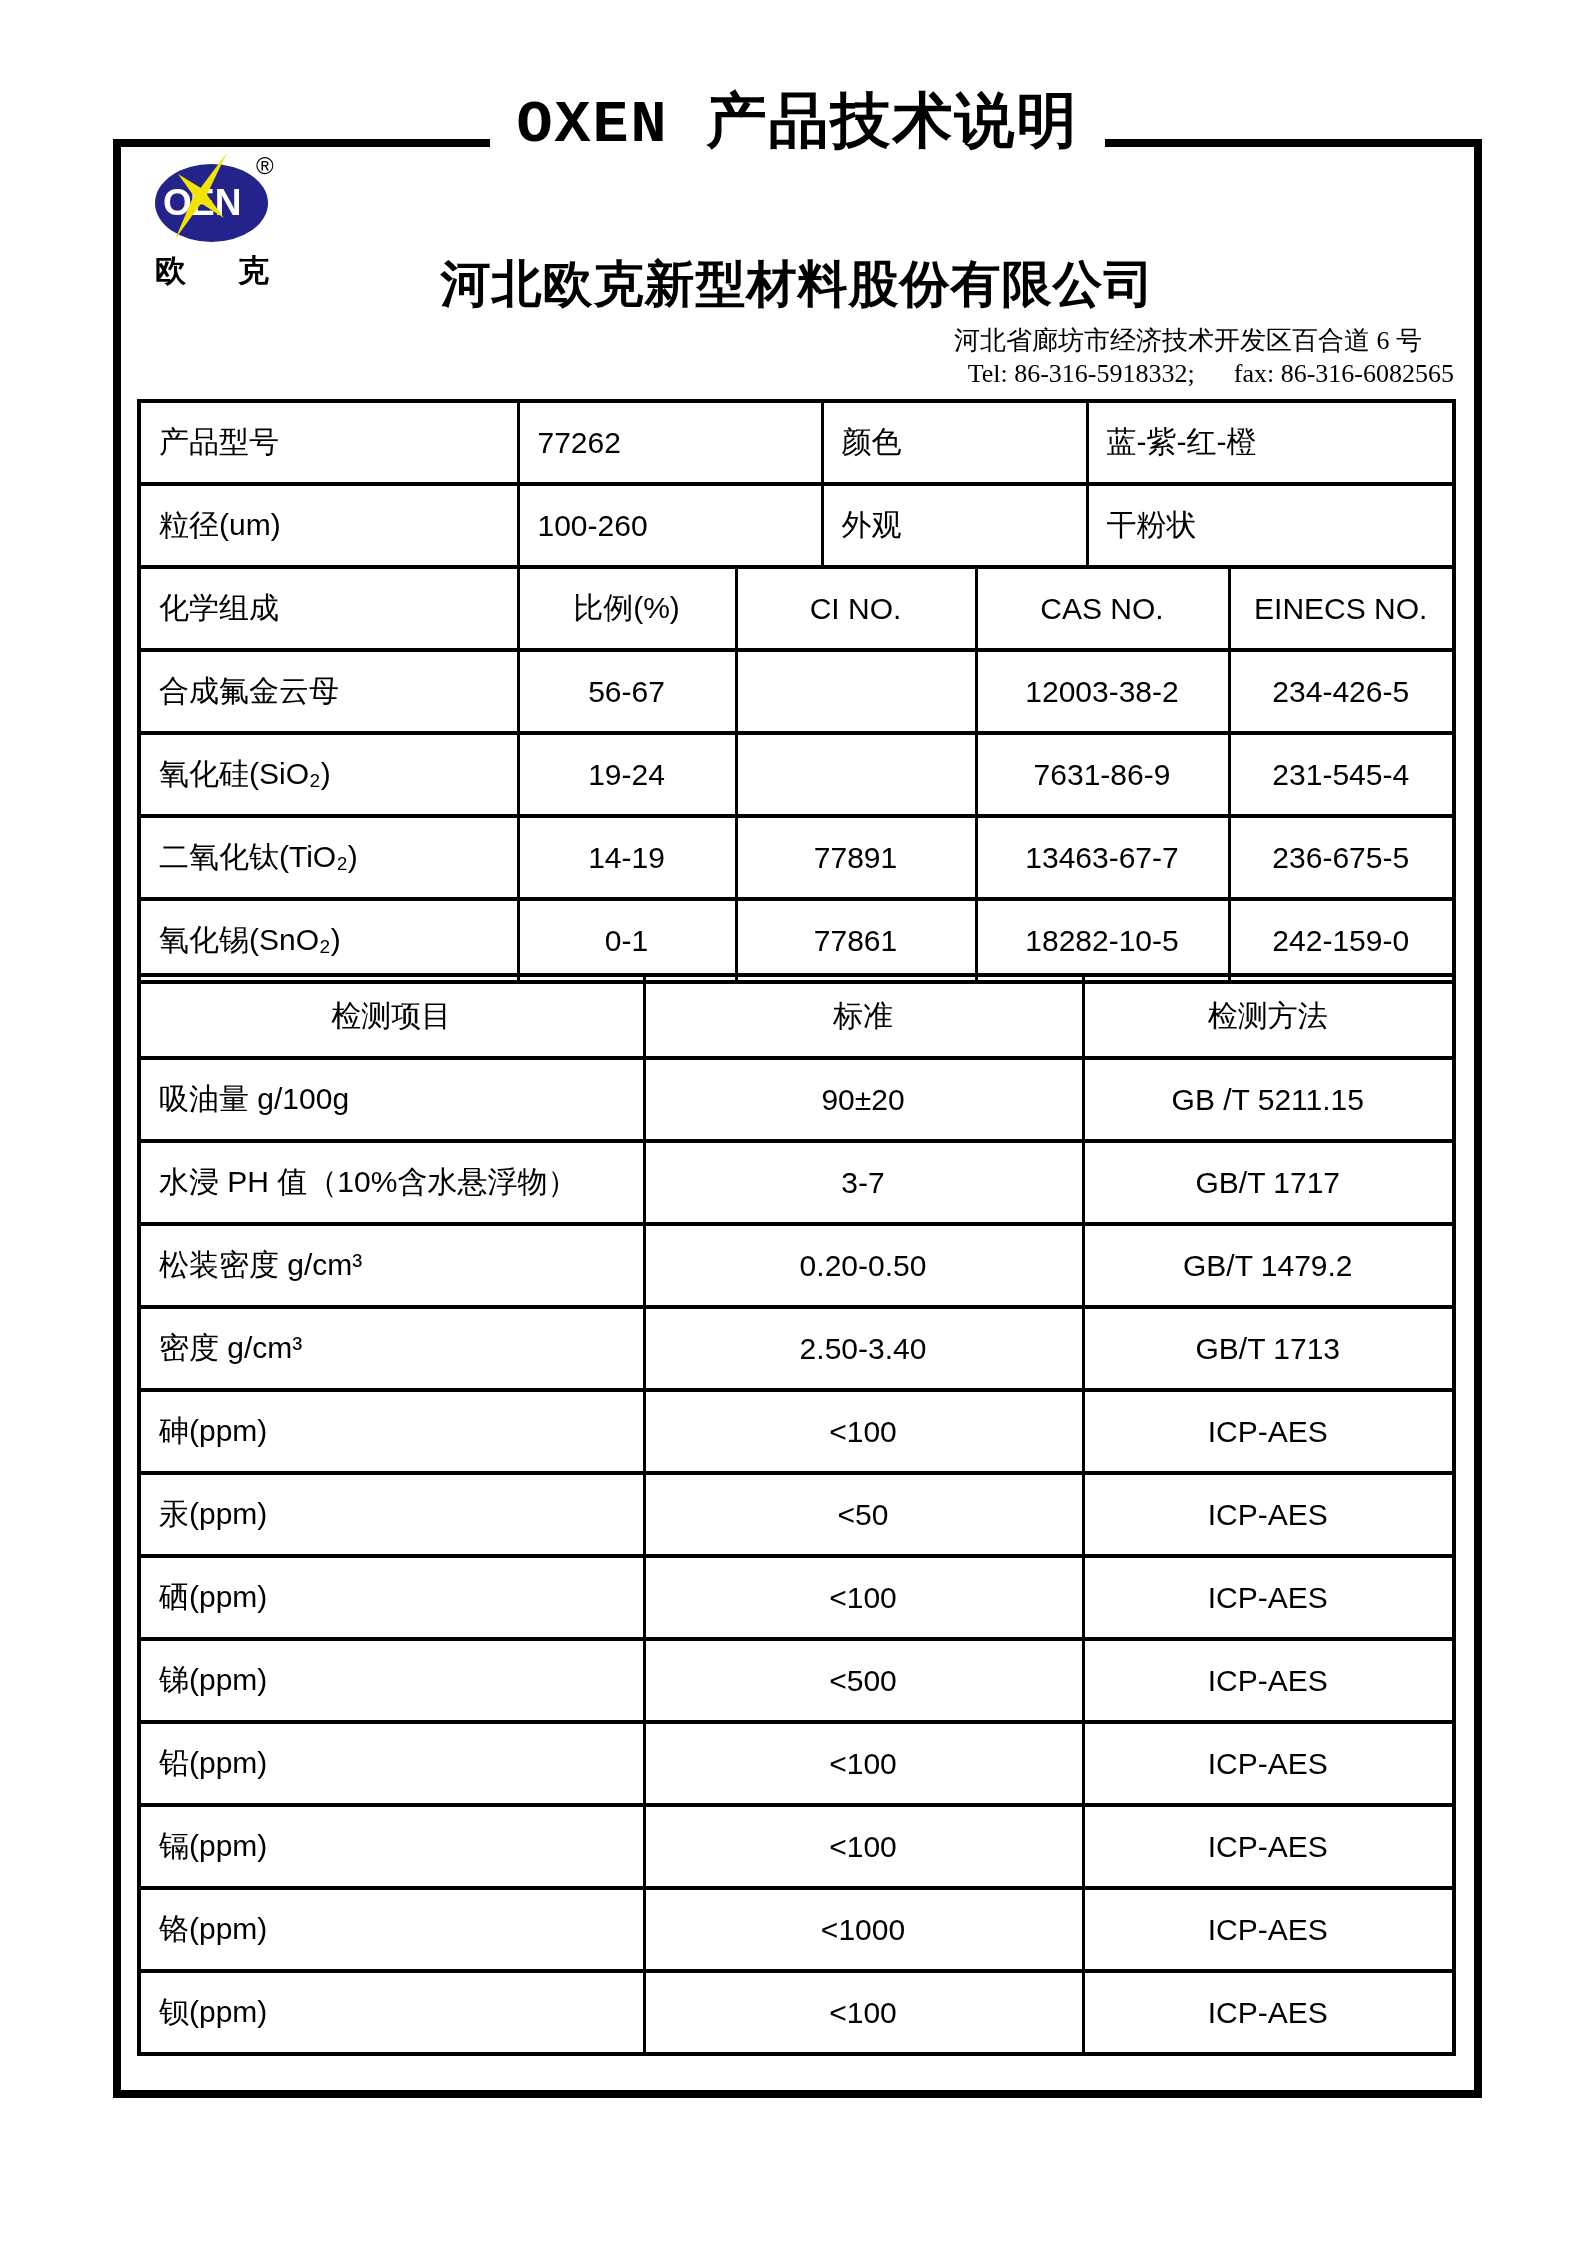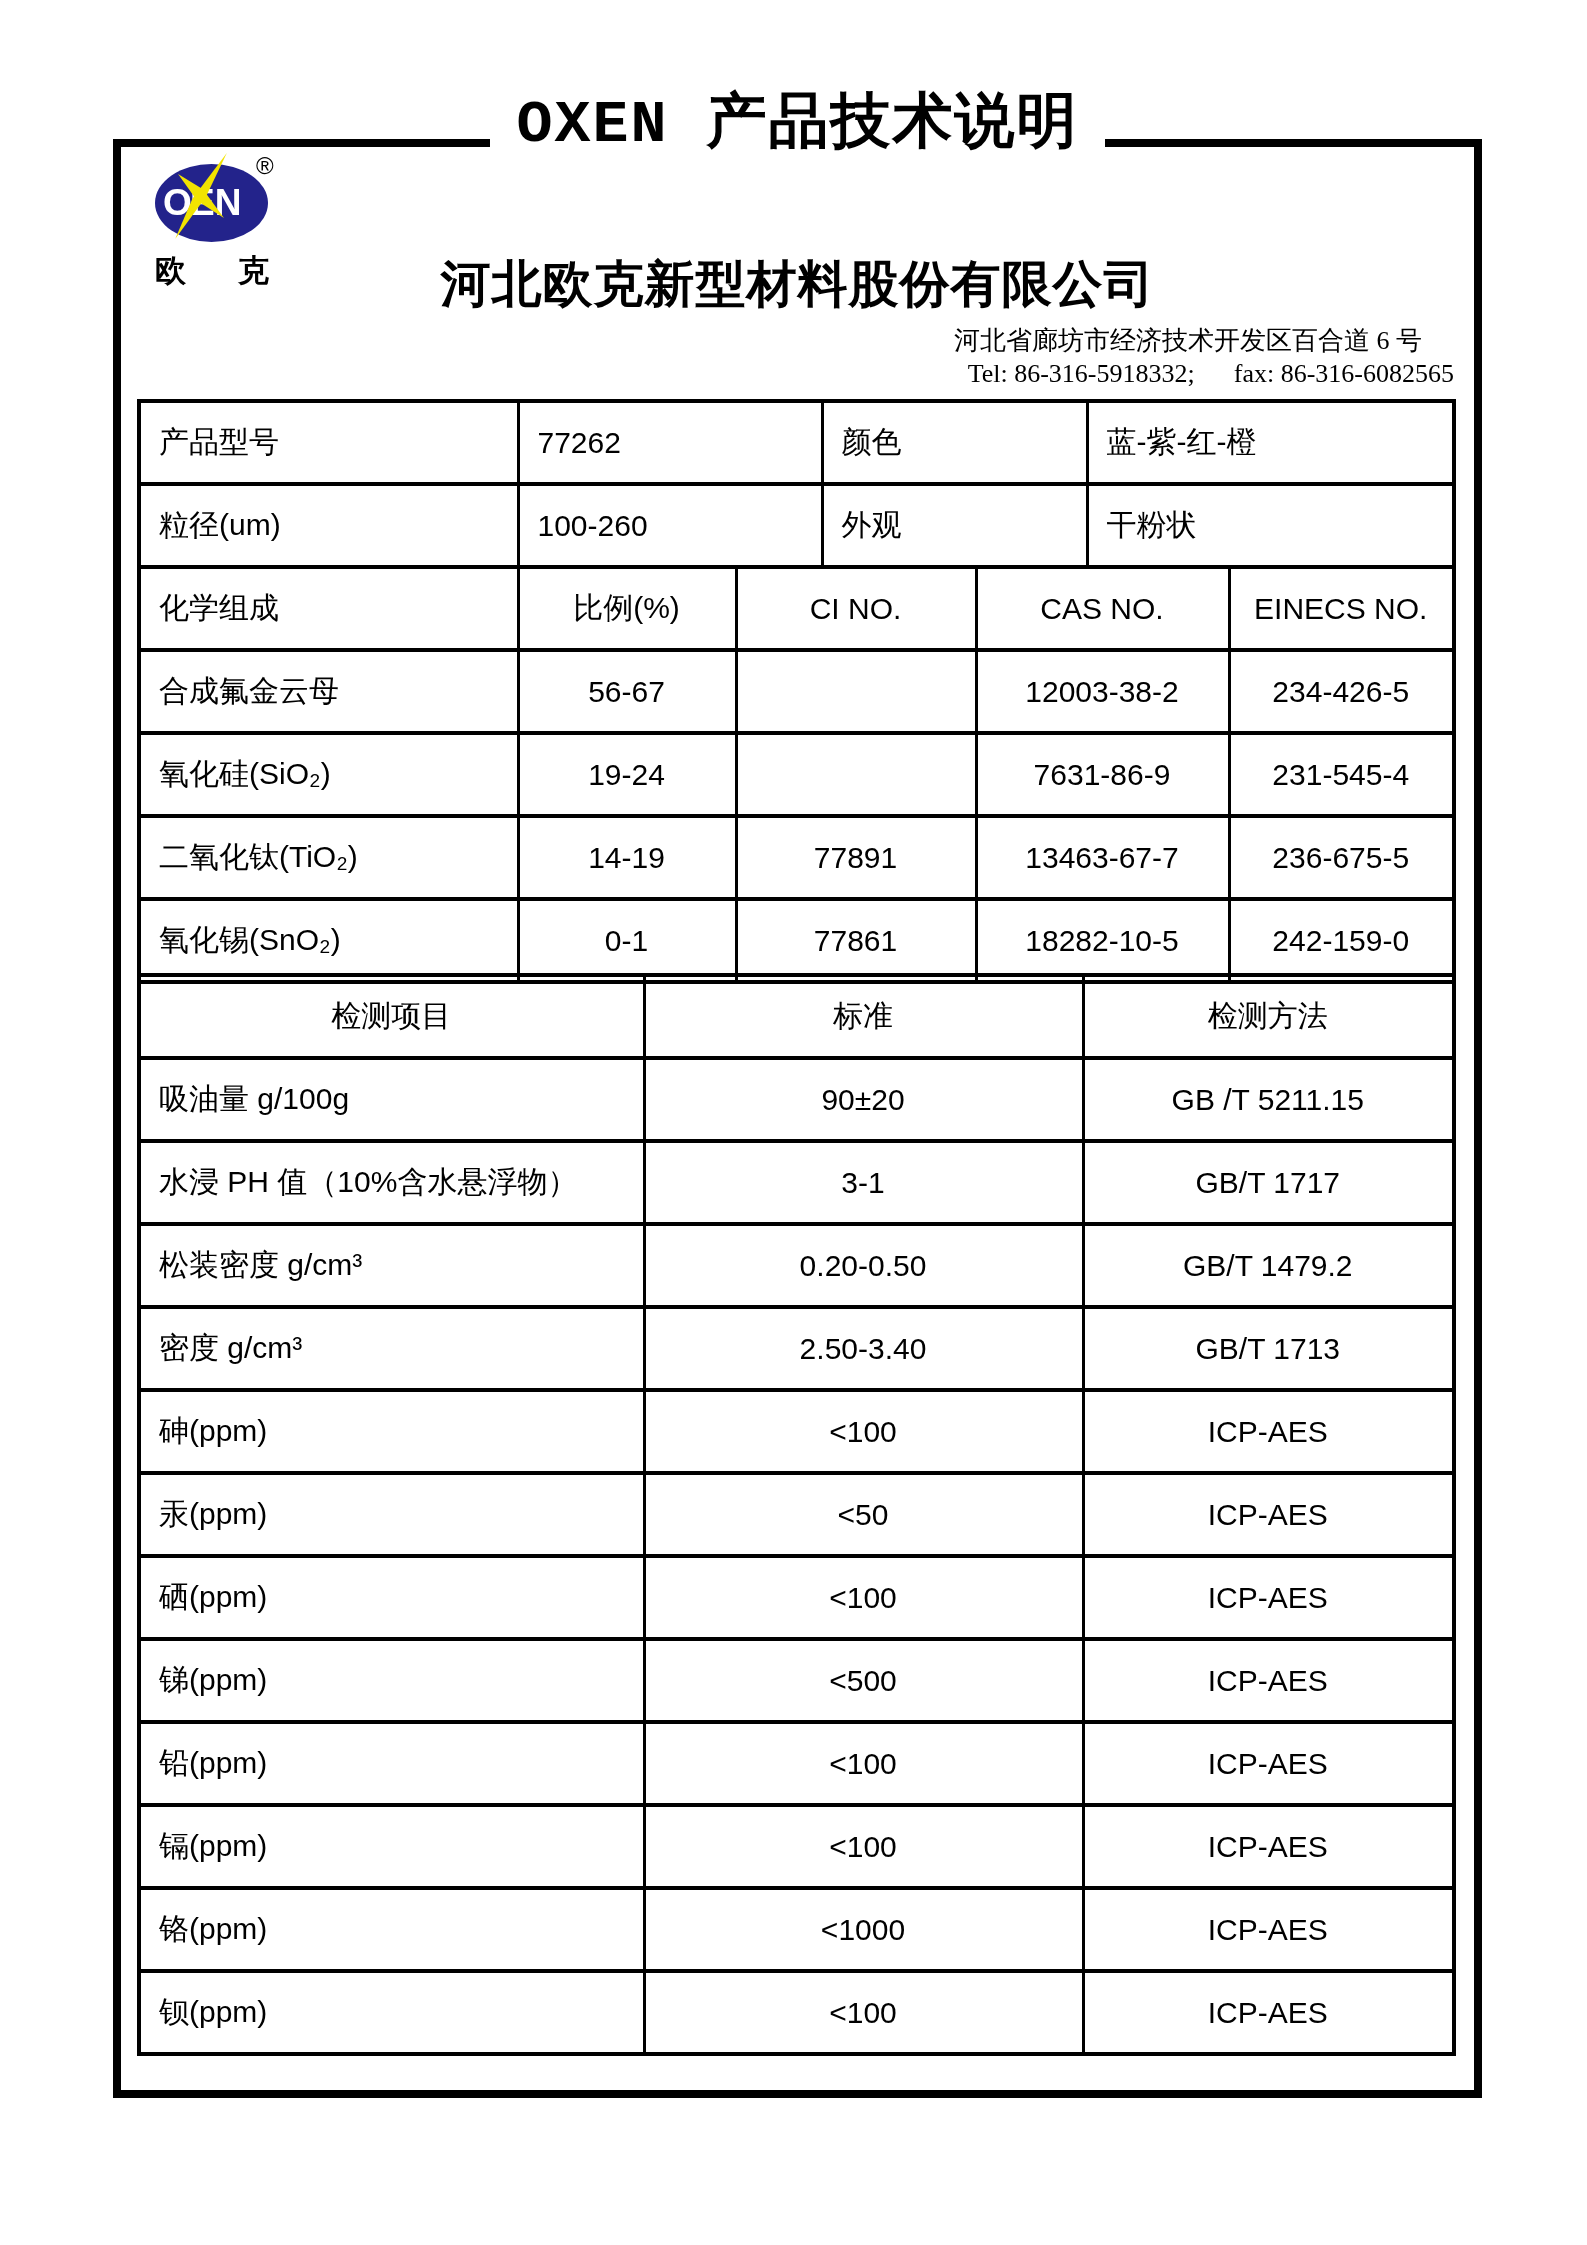--- a/index.html
+++ b/index.html
@@ -179,21 +179,21 @@
       <td class="c">标准</td>
       <td class="c">检测方法</td>
     </tr>
     <tr>
       <td class="l">吸油量 g/100g</td>
       <td class="c">90±20</td>
       <td class="c">GB /T 5211.15</td>
     </tr>
     <tr>
       <td class="l">水浸 PH 值（10%含水悬浮物）</td>
-      <td class="c">3-1</td>
+      <td class="c">3-7</td>
       <td class="c">GB/T 1717</td>
     </tr>
     <tr>
       <td class="l">松装密度 g/cm³</td>
       <td class="c">0.20-0.50</td>
       <td class="c">GB/T 1479.2</td>
     </tr>
     <tr>
       <td class="l">密度 g/cm³</td>
       <td class="c">2.50-3.40</td>

